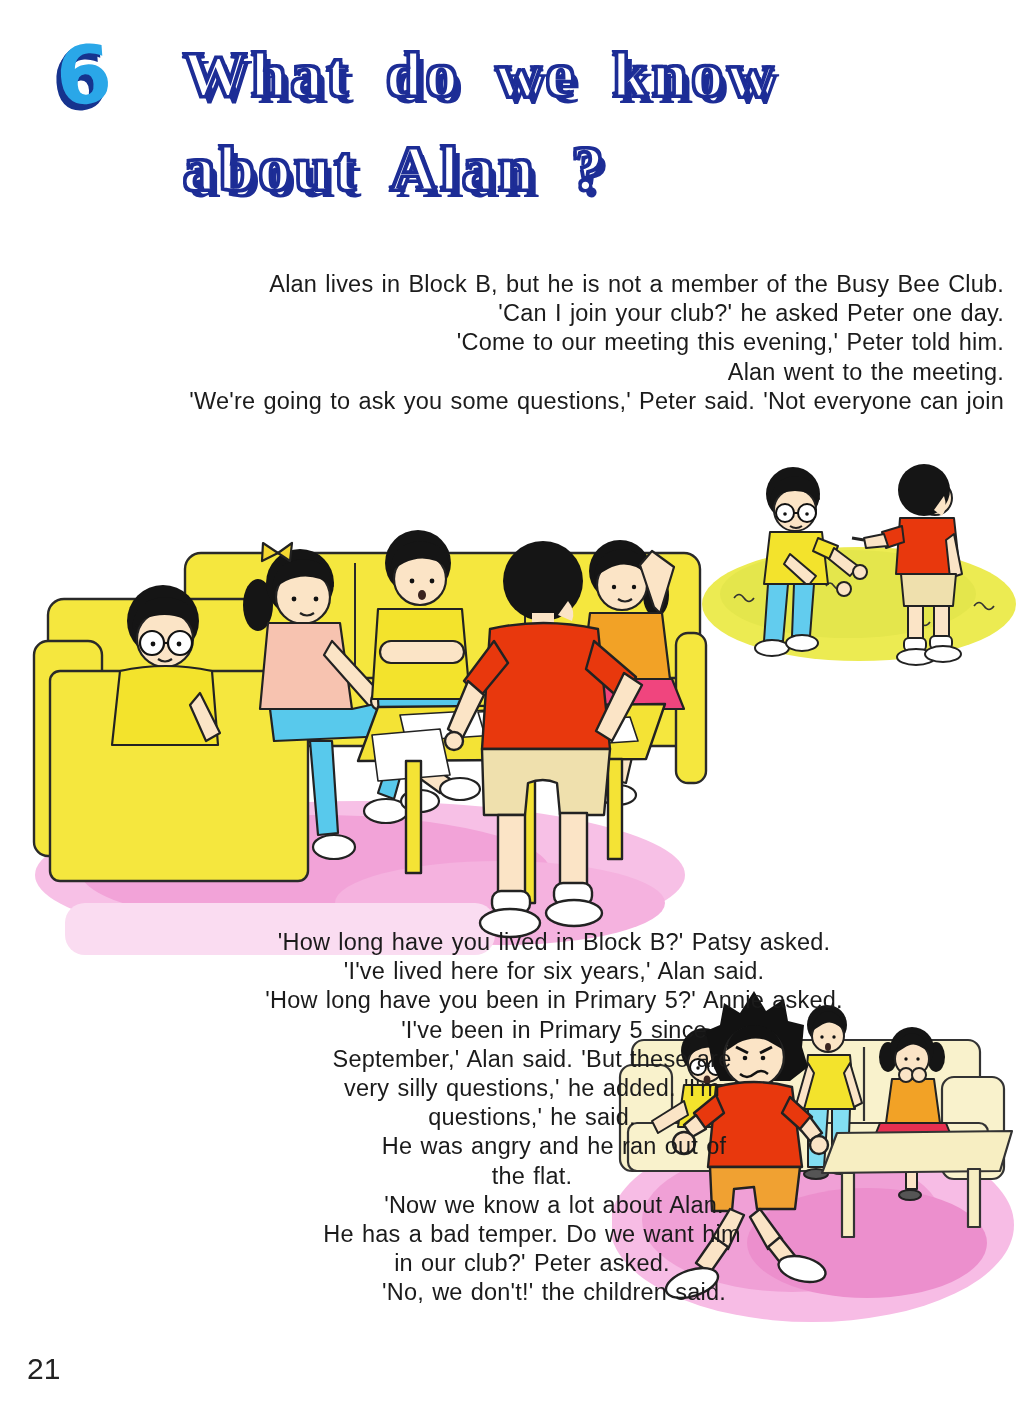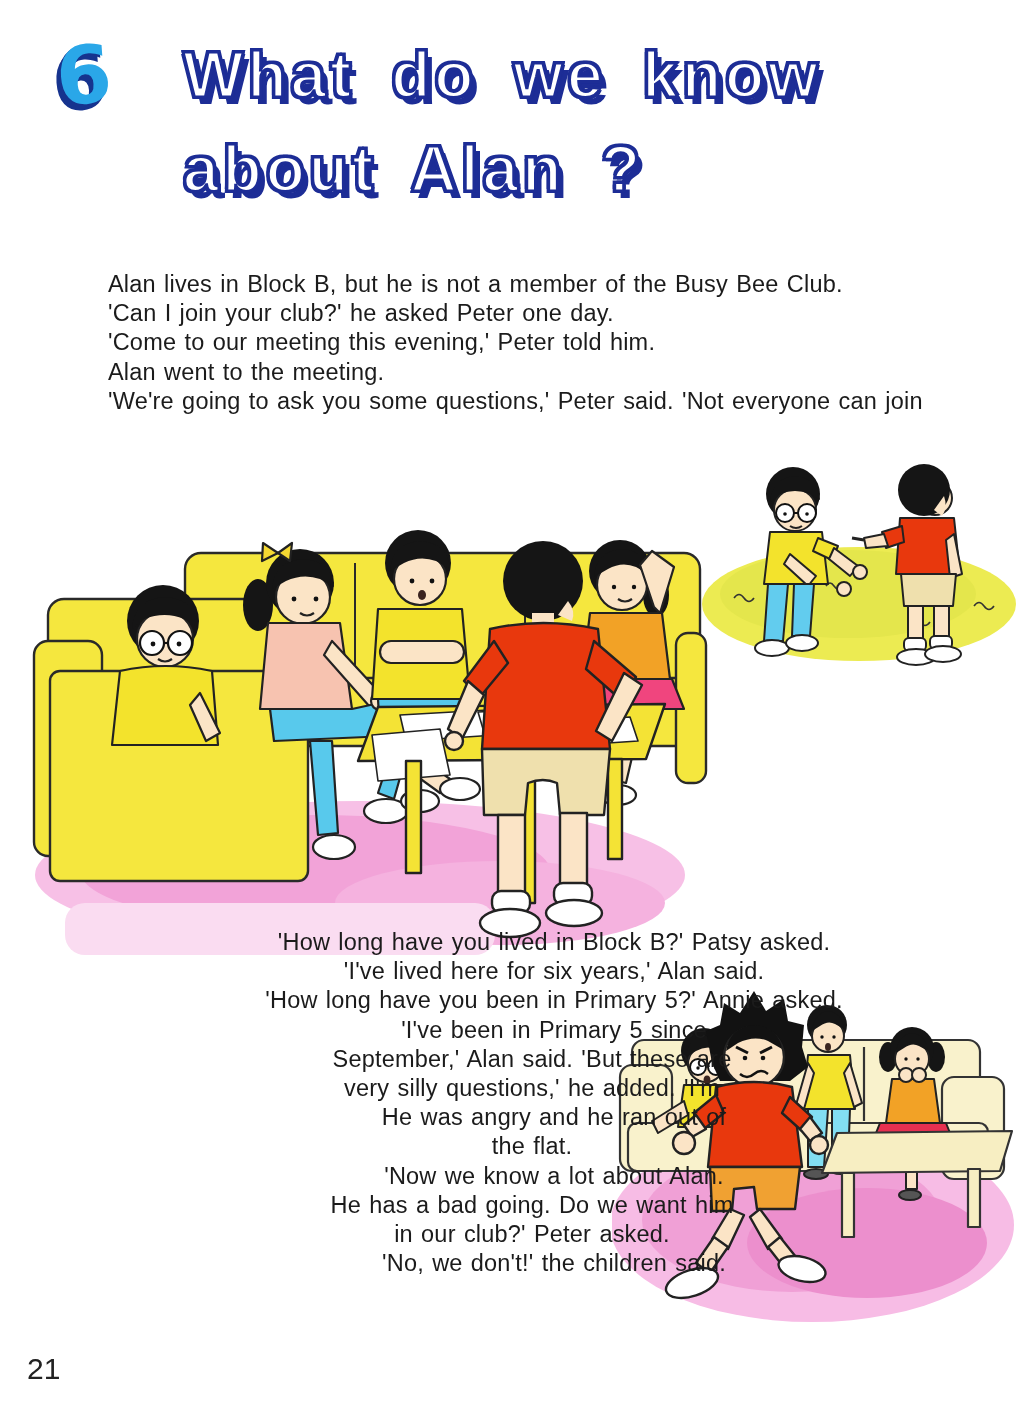--- a/index.html
+++ b/index.html
@@ -10,37 +10,37 @@
   
   .unit-num{
     position:absolute;left:56px;top:36px;
     font-family:"DejaVu Sans",sans-serif;font-weight:bold;font-size:80px;line-height:80px;
     color:#2aa7e8;
     text-shadow:-5px 6px 0 #16338e, -2px 2px 0 #16338e;
     transform:rotate(-4deg);
   }
   .title{
     position:absolute;left:183px;top:28px;width:840px;
-    font-family:Liberation Sans, sans-serif;font-weight:bold;
+    font-family:Liberation Serif, serif;font-weight:bold;
     font-size:64px;line-height:94px;letter-spacing:4px;word-spacing:14px;
     color:#ffffff;
     -webkit-text-stroke:3px #1d2d96;
     text-shadow:
       -2px -2px 0 #1d2d96, 2px -2px 0 #1d2d96,
       -2px  2px 0 #1d2d96, 2px  2px 0 #1d2d96,
        6px  7px 0 #1d2d96;
   }
   
   .story{position:absolute;z-index:3;}
   .story .line{
     font-size:23.5px;line-height:29.2px;letter-spacing:.2px;word-spacing:1.5px;
     white-space:pre;color:#1b1b1b;
   }
   .story .indent{padding-left:44px;}
-  #story1{left:64px;top:270px;width:940px;}
+  #story1{left:64px;top:270px;width:940px;text-align:right;}
   #story2{left:62px;top:928px;width:940px;text-align:center;}
   .page-num{
     position:absolute;left:27px;top:1352px;font-size:30px;color:#222;z-index:3;
   }
   
   .illo{position:absolute;z-index:1;}
   #illo-meeting{left:20px;top:483px;}
   #illo-grass{left:698px;top:436px;}
   #illo-running{left:612px;top:985px;}
   svg{display:block;}
@@ -233,24 +233,25 @@
     </svg>
   </div>
 
   <div class="story" id="story2">
     <div class="line indent">'How long have you lived in Block B?' Patsy asked.</div>
     <div class="line indent">'I've lived here for six years,' Alan said.</div>
     <div class="line indent">'How long have you been in Primary 5?' Annie asked.</div>
     <div class="line indent">'I've been in Primary 5 since</div>
     <div class="line">September,' Alan said. 'But these are</div>
     <div class="line">very silly questions,' he added. 'I'm</div>
+    <div class="line">questions,' he said.</div>
     <div class="line indent">He was angry and he ran out of</div>
     <div class="line">the flat.</div>
     <div class="line indent">'Now we know a lot about Alan.</div>
-    <div class="line">He has a bad going. Do we want him</div>
+    <div class="line">He has a bad temper. Do we want him</div>
     <div class="line">in our club?' Peter asked.</div>
     <div class="line indent">'No, we don't!' the children said.</div>
   </div>
 
   <div class="illo" id="illo-running">
     <svg width="410" height="345" viewBox="0 0 410 345">
       <g>
         <ellipse cx="200" cy="240" rx="202" ry="97" fill="#f7bce5"></ellipse>
         <ellipse cx="180" cy="235" rx="150" ry="72" fill="#f0a0d6"></ellipse>
         <ellipse cx="255" cy="258" rx="120" ry="55" fill="#ec8fcd"></ellipse>

